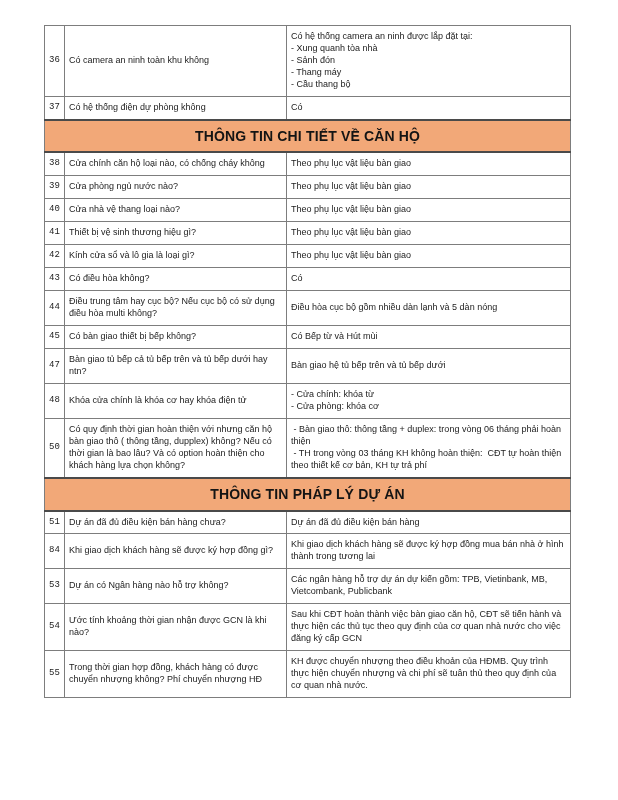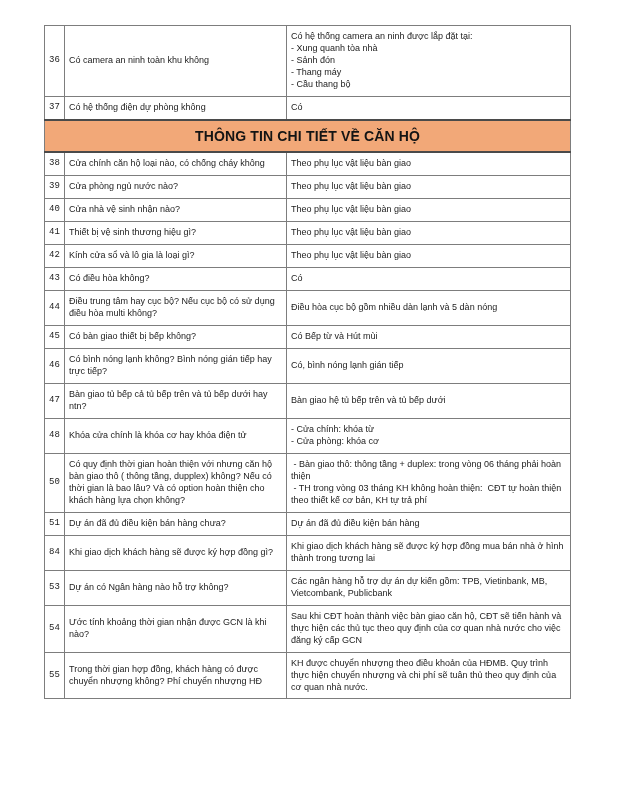--- a/index.html
+++ b/index.html
@@ -101,21 +101,21 @@
         </tr>
         <tr>
           <td class="num-cell">39</td>
           <td class="q-cell">Cửa phòng ngủ nước nào?</td>
           <td class="a-cell">
             <div class="ans-line">Theo phụ lục vật liệu bàn giao</div>
           </td>
         </tr>
         <tr>
           <td class="num-cell">40</td>
-          <td class="q-cell">Cửa nhà vệ sinh nhận nào?</td>
+          <td class="q-cell">Cửa nhà vệ thang loại nào?</td>
           <td class="a-cell">
             <div class="ans-line">Theo phụ lục vật liệu bàn giao</div>
           </td>
         </tr>
         <tr>
           <td class="num-cell">41</td>
           <td class="q-cell">Thiết bị vệ sinh thương hiệu gì?</td>
           <td class="a-cell">
             <div class="ans-line">Theo phụ lục vật liệu bàn giao</div>
           </td>
@@ -142,27 +142,20 @@
           </td>
         </tr>
         <tr>
           <td class="num-cell">45</td>
           <td class="q-cell">Có bàn giao thiết bị bếp không?</td>
           <td class="a-cell">
             <div class="ans-line">Có Bếp từ và Hút mùi</div>
           </td>
         </tr>
         <tr>
-          <td class="num-cell">46</td>
-          <td class="q-cell">Có bình nóng lạnh không? Bình nóng gián tiếp hay trực tiếp?</td>
-          <td class="a-cell">
-            <div class="ans-line">Có, bình nóng lạnh gián tiếp</div>
-          </td>
-        </tr>
-        <tr>
           <td class="num-cell">47</td>
           <td class="q-cell">Bàn giao tủ bếp cả tủ bếp trên và tủ bếp dưới hay ntn?</td>
           <td class="a-cell">
             <div class="ans-line">Bàn giao hệ tủ bếp trên và tủ bếp dưới</div>
           </td>
         </tr>
         <tr>
           <td class="num-cell">48</td>
           <td class="q-cell">Khóa cửa chính là khóa cơ hay khóa điện tử</td>
           <td class="a-cell">
@@ -170,20 +163,23 @@
             <div class="ans-line">- Cửa phòng: khóa cơ</div>
           </td>
         </tr>
         <tr>
           <td class="num-cell">50</td>
           <td class="q-cell">Có quy định thời gian hoàn thiện với nhưng căn hộ bàn giao thô ( thông tầng, dupplex) không? Nếu có thời gian là bao lâu? Và có option hoàn thiện cho khách hàng lựa chọn không?</td>
           <td class="a-cell">
             <div class="ans-line"> - Bàn giao thô: thông tầng + duplex: trong vòng 06 tháng phải hoàn thiện</div>
             <div class="ans-line"> - TH trong vòng 03 tháng KH không hoàn thiện:  CĐT tự hoàn thiện theo thiết kế cơ bản, KH tự trả phí</div>
           </td>
+        </tr>
+        <tr>
+          <td colspan="3" class="section-cell">THÔNG TIN PHÁP LÝ DỰ ÁN</td>
         </tr>
         <tr>
           <td class="num-cell">51</td>
           <td class="q-cell">Dự án đã đủ điều kiện bán hàng chưa?</td>
           <td class="a-cell">
             <div class="ans-line">Dự án đã đủ điều kiện bán hàng</div>
           </td>
         </tr>
         <tr>
           <td class="num-cell">84</td>

